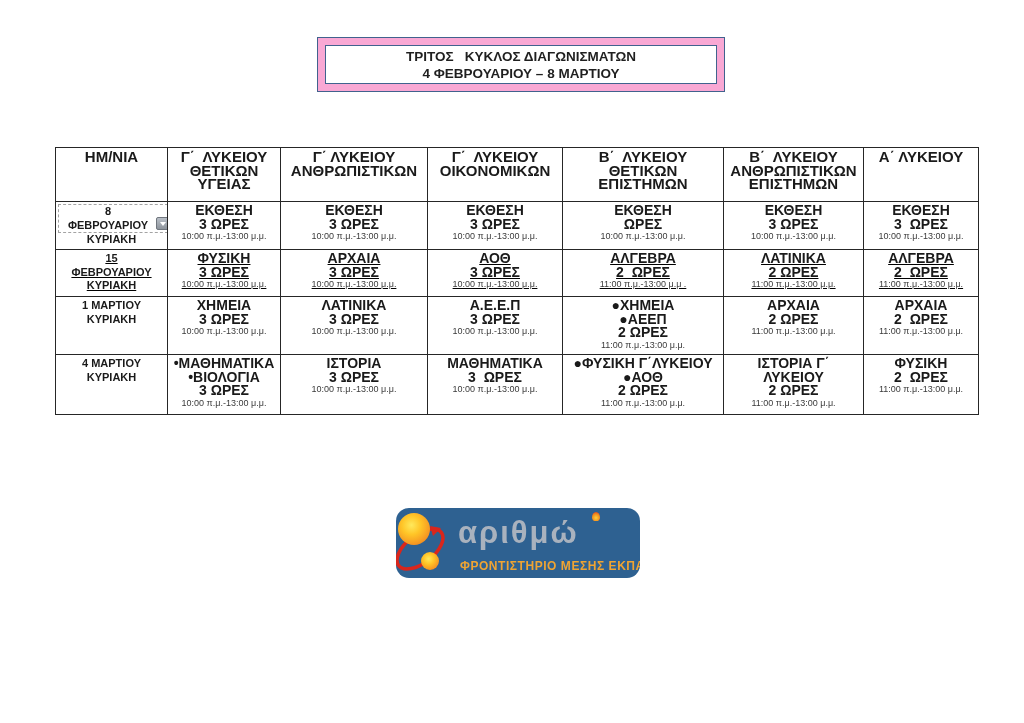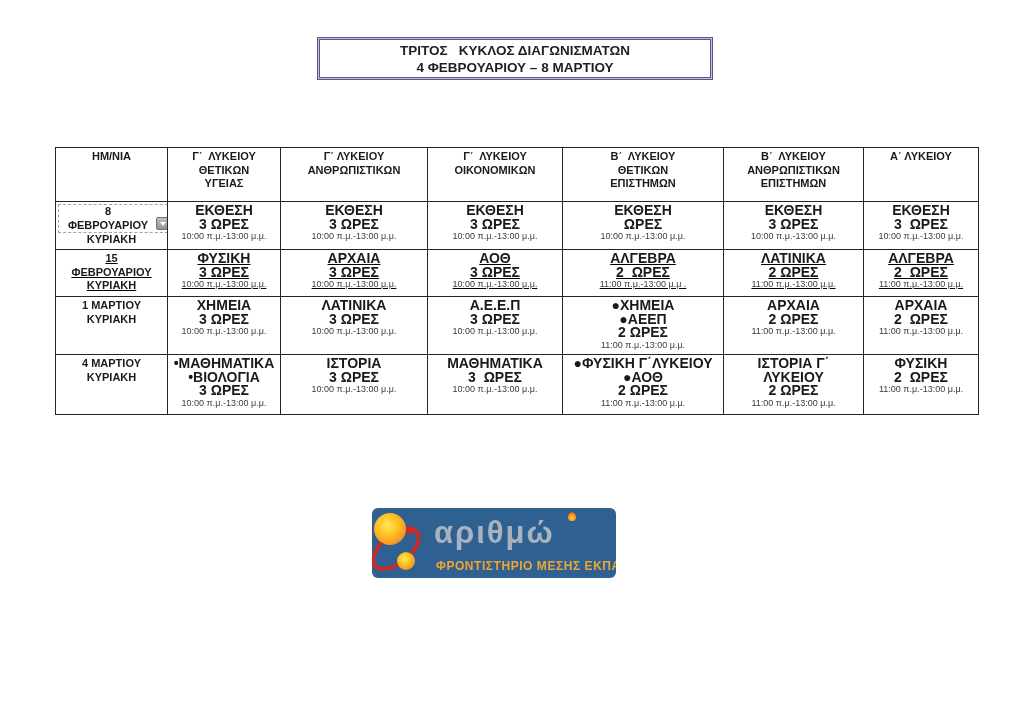--- a/index.html
+++ b/index.html
@@ -1,57 +1,57 @@
 <!DOCTYPE html>
 <html><head>
 <meta charset="utf-8">
 <style>
   html,body{margin:0;padding:0;background:#ffffff;}
   #page{position:relative;width:1024px;height:723px;background:#ffffff;overflow:hidden;
         font-family:"Liberation Sans", sans-serif;}
 
   
   .title-box{position:absolute;left:318px;top:38px;width:392px;height:39px;
-             background:#ffffff;border:1px solid #f9a8d4;
+             background:#ffffff;border:7px solid #f9a8d4;
              box-shadow:0 0 0 1px #41628e, inset 0 0 0 1px #41628e;
              display:flex;flex-direction:column;justify-content:center;align-items:center;}
   .title-line{font-size:13.5px;font-weight:bold;color:#1f1f1f;line-height:17px;
               white-space:pre-wrap;text-align:center;}
 
   
   table.sched{position:absolute;left:55px;top:147px;width:923px;
               border-collapse:collapse;table-layout:fixed;}
   table.sched td{border:1px solid #262626;vertical-align:top;text-align:center;
                  padding:2px 2px 1px 2px;overflow:hidden;}
   tr.hrow td{height:50px;}
   tr.r1 td{height:44px;}
   tr.r2 td{height:43px;text-decoration:underline;}
   tr.r3 td{height:54px;}
   tr.r4 td{height:56px;}
-  .hcell{font-size:11px;font-weight:bold;color:#1a1a1a;line-height:13.5px;white-space:pre-wrap;}
+  .hcell{font-size:15px;font-weight:bold;color:#1a1a1a;line-height:13.5px;white-space:pre-wrap;}
   td.vmid{vertical-align:middle;}
   td.padtop1{padding-top:15px;}
   .cmain{font-size:14px;font-weight:bold;color:#1a1a1a;line-height:13.5px;white-space:pre-wrap;}
   .ctime{font-size:9px;font-weight:normal;color:#3a3a3a;line-height:11px;white-space:pre-wrap;}
   .dmain{font-size:11px;font-weight:bold;color:#1a1a1a;line-height:13.5px;white-space:pre-wrap;}
 
   
   .date-control{position:relative;margin:0 -3px 0 0;border:1px dashed #a3a3a3;
                 padding:0 12px 0 2px;}
   .date-control .dmain{white-space:pre-wrap;}
   .dd-btn{position:absolute;right:-2px;top:12px;width:13px;height:13px;
           background:linear-gradient(#b9bfc7,#8d949c);border:1px solid #70767e;
           border-radius:2px;display:flex;align-items:center;justify-content:center;
           cursor:pointer;box-sizing:border-box;}
   .dd-btn .chev{width:0;height:0;border-left:3px solid transparent;
                 border-right:3px solid transparent;border-top:4px solid #ffffff;}
 
   
-  .logo{position:absolute;left:372px;top:508px;width:244px;height:70px;
-        background:#2e6191;border-radius:6px;overflow:hidden;}
+  .logo{position:absolute;left:396px;top:508px;width:244px;height:70px;
+        background:#2e6191;border-radius:13px;overflow:hidden;}
   .orbit-svg{position:absolute;left:0;top:0;}
   .sphere{position:absolute;border-radius:50%;}
   .sphere.big{left:2px;top:5px;width:32px;height:32px;
       background:radial-gradient(circle at 42% 38%, #ffe95c 0%, #ffc527 35%, #f59722 70%, #e06a14 100%);}
   .sphere.small{left:25px;top:44px;width:18px;height:18px;
       background:radial-gradient(circle at 42% 38%, #ffe95c 0%, #ffc527 35%, #f59722 70%, #e06a14 100%);}
   .logo-text{position:absolute;left:62px;top:8px;font-size:31px;font-weight:bold;
              letter-spacing:2px;color:#a9b2be;line-height:34px;}
   .flame{position:absolute;left:196px;top:4px;width:8px;height:9px;border-radius:50% 50% 50% 50%/60% 60% 40% 40%;
          background:radial-gradient(circle at 50% 65%, #ffd23a 0%, #f08a1d 55%, #d9261c 100%);}

